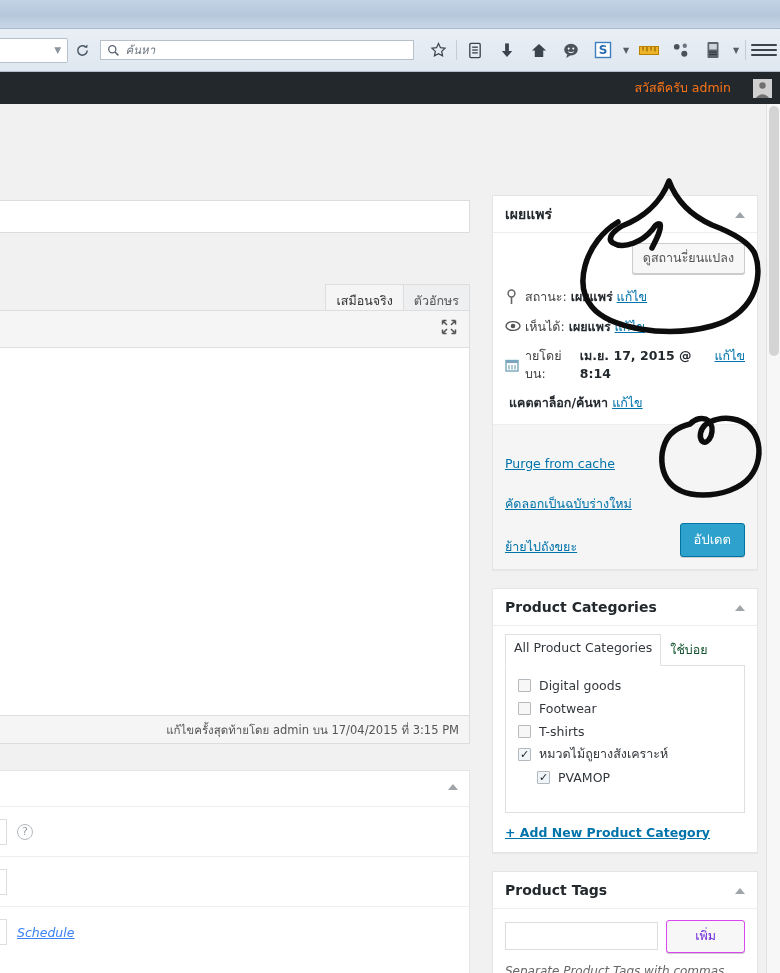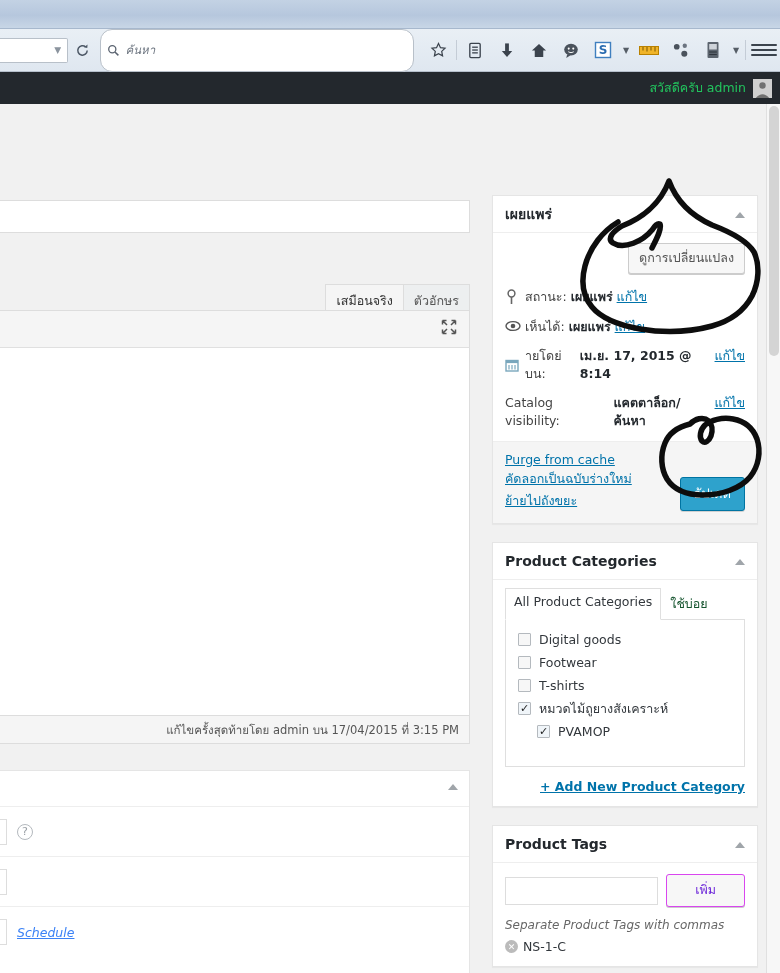--- a/index.html
+++ b/index.html
@@ -29,22 +29,22 @@
     border-radius: 0 2px 2px 0;
     display: flex; align-items: center; justify-content: flex-end;
     padding-right: 6px;
   }
   .caret-down { color: #8b949e; font-size: 9px; }
   .reload-btn {
     width: 26px; height: 26px; display: flex; align-items: center; justify-content: center;
     color: #4d5866; font-size: 15px; margin: 0 2px;
   }
   .searchbar {
-    width: 323px; height: 43px; background: #fff;
-    border: 1px solid #b8c0c9; border-radius: 12px;
+    width: 323px; height: 20px; background: #fff;
+    border: 1px solid #b8c0c9; border-radius: 0;
     display: flex; align-items: center; padding: 0 6px; margin-left: 2px;
   }
   .search-mag { width: 13px; height: 13px; flex: 0 0 13px; margin-right: 6px; }
   .search-ph {
     font-style: italic; font-size: 11.5px; color: #6f7782;
     font-family: "DejaVu Sans", sans-serif;
   }
   .tb-icons { display: flex; align-items: center; margin-left: 8px; gap: 0px; }
   .tb-ico {
     width: 32px; height: 30px; display: flex; align-items: center; justify-content: center;
@@ -56,21 +56,21 @@
   .hamburger i { display: block; height: 2px; background: #3b434d; border-radius: 1px; }
 
   
   #wp-adminbar {
     position: absolute; left: 0; top: 72px; width: 780px; height: 32px;
     background: #23282d; color: #eee;
     display: flex; align-items: center; justify-content: flex-end;
     padding-right: 8px;
   }
   #wp-adminbar .howdy {
-    font-size: 12.5px; color: #22c55e; margin-right: 7px;
+    font-size: 12.5px; color: #f97316; margin-right: 22px;
   }
   .avatar {
     width: 19px; height: 19px; background: #cfcfcf;
     display: flex; align-items: flex-end; justify-content: center; overflow: hidden;
   }
 
   
   #wpwrap {
     position: absolute; left: 0; top: 104px; width: 780px; height: 869px;
     background: #f1f1f1;
@@ -175,21 +175,21 @@
   }
   .misc-ico { width: 20px; flex: 0 0 20px; display: flex; align-items: center; color: #888; }
   .misc-row b { font-weight: bold; color: #23282d; }
   .lnk { color: #0073aa; text-decoration: underline; margin-left: 4px; }
   .submitbox-major {
     border-top: 1px solid #eee; background: #f5f5f5;
     padding: 10px 12px 12px; position: relative;
     display: flex; justify-content: space-between; align-items: flex-end;
   }
   .delete-col { display: flex; flex-direction: column; gap: 2px; }
-  .delete-col a { font-size: 12.5px; color: #0073aa; text-decoration: underline; }
+  .delete-col a { font-size: 12.5px; color: #0073aa; text-decoration: underline; margin-top: 21px; }
   .trash-link { font-size: 12.5px; color: #a00; text-decoration: none; }
   .btn-primary {
     background: #2ea2cc; border: 1px solid #0074a2; border-radius: 3px;
     color: #fff; font-size: 13px; padding: 5px 13px 6px;
     box-shadow: 0 1px 0 rgba(0,0,0,.15);
   }
 
   
   .cat-tabs { display: flex; padding: 8px 12px 0; font-size: 12.5px; }
   .cat-tab {
@@ -211,21 +211,21 @@
   .cat-item.child { padding-left: 19px; }
   .cbx {
     width: 13px; height: 13px; flex: 0 0 13px; margin-right: 8px;
     border: 1px solid #b4b9be; background: #f7f7f7; border-radius: 1px;
     display: flex; align-items: center; justify-content: center;
   }
   .cbx.checked { background: #f0f5f9; }
   .cbx .tick { color: #1e1e1e; font-size: 11px; line-height: 1; }
   .add-cat {
     display: block; padding: 12px; font-size: 12.5px; font-weight: bold;
-    color: #0073aa; text-decoration: underline; text-align: right;
+    color: #0073aa; text-decoration: underline;
   }
 
   
   .tag-inner { padding: 11px 12px 12px; }
   .tag-row { display: flex; gap: 8px; align-items: center; }
   .tag-input {
     flex: 1; height: 28px; border: 1px solid #ddd; background: #fff;
   }
   .btn-add {
     background: #f7f7f7; border: 1px solid #d946ef; border-radius: 3px;
@@ -431,21 +431,21 @@
   <div id="postbox-right">
 
     <div class="metabox">
       <div class="metabox-head">
         <h3>เผยแพร่</h3>
         <span class="mb-toggle"></span>
       </div>
 
       <div class="submitbox-minor">
         <div class="view-changes-row">
-          <button class="btn-secondary">ดูการเปลี่ยนแปลง</button>
+          <button class="btn-secondary">ดูสถานะี่ยนแปลง</button>
         </div>
 
         <div class="misc-row">
           <span class="misc-ico">
             <svg width="13" height="16" viewBox="0 0 13 16">
                 <circle cx="6.5" cy="4.5" r="3.4" fill="none" stroke="#666" stroke-width="1.5"></circle>
                 <line x1="6.5" y1="8" x2="6.5" y2="15" stroke="#666" stroke-width="1.6"></line>
               </svg>
           </span>
           <span>สถานะ:</span>&nbsp;
@@ -474,21 +474,21 @@
                 <line x1="7" y1="7" x2="7" y2="11.5" stroke="#7aa7bd" stroke-width="1.2"></line>
                 <line x1="10" y1="7" x2="10" y2="11.5" stroke="#7aa7bd" stroke-width="1.2"></line>
               </svg>
           </span>
           <span>ายโดย่บน:</span>&nbsp;
           <b>เม.ย. 17, 2015 @ 8:14</b>
           <a class="lnk">แก้ไข</a>
         </div>
 
         <div class="misc-row" style="margin-bottom:0">
-          <span>Catalog visibility:</span>&nbsp;
+          &nbsp;
           <b>แคตตาล็อก/ค้นหา</b>
           <a class="lnk">แก้ไข</a>
         </div>
       </div>
 
       <div class="submitbox-major">
         <div class="delete-col">
           <a>Purge from cache</a>
           <a>คัดลอกเป็นฉบับร่างใหม่</a>
           <a class="trash-link">ย้ายไปถังขยะ</a>

